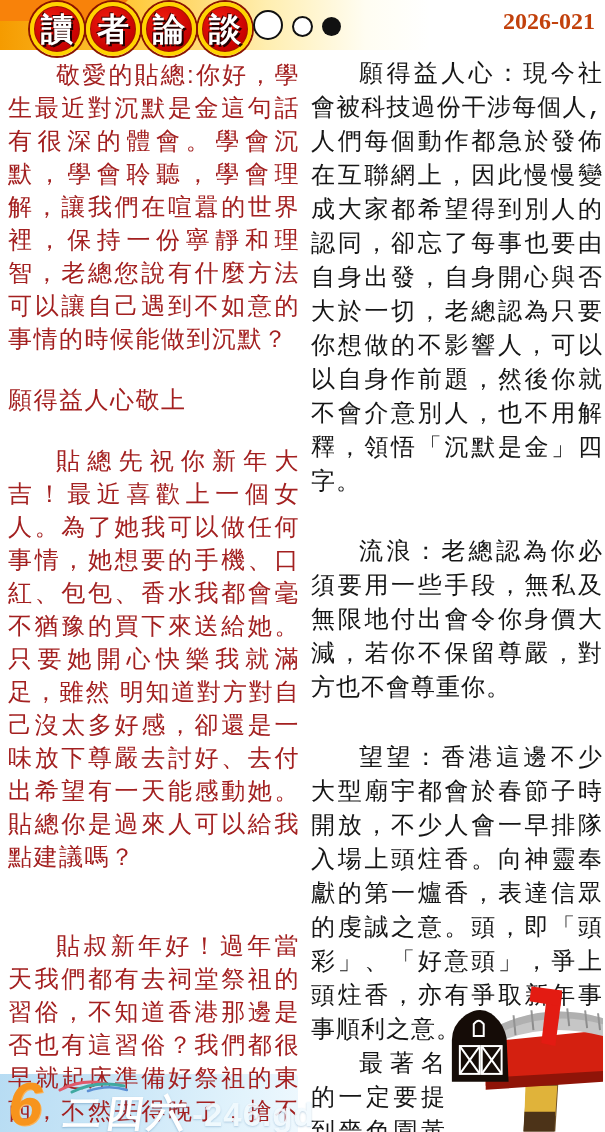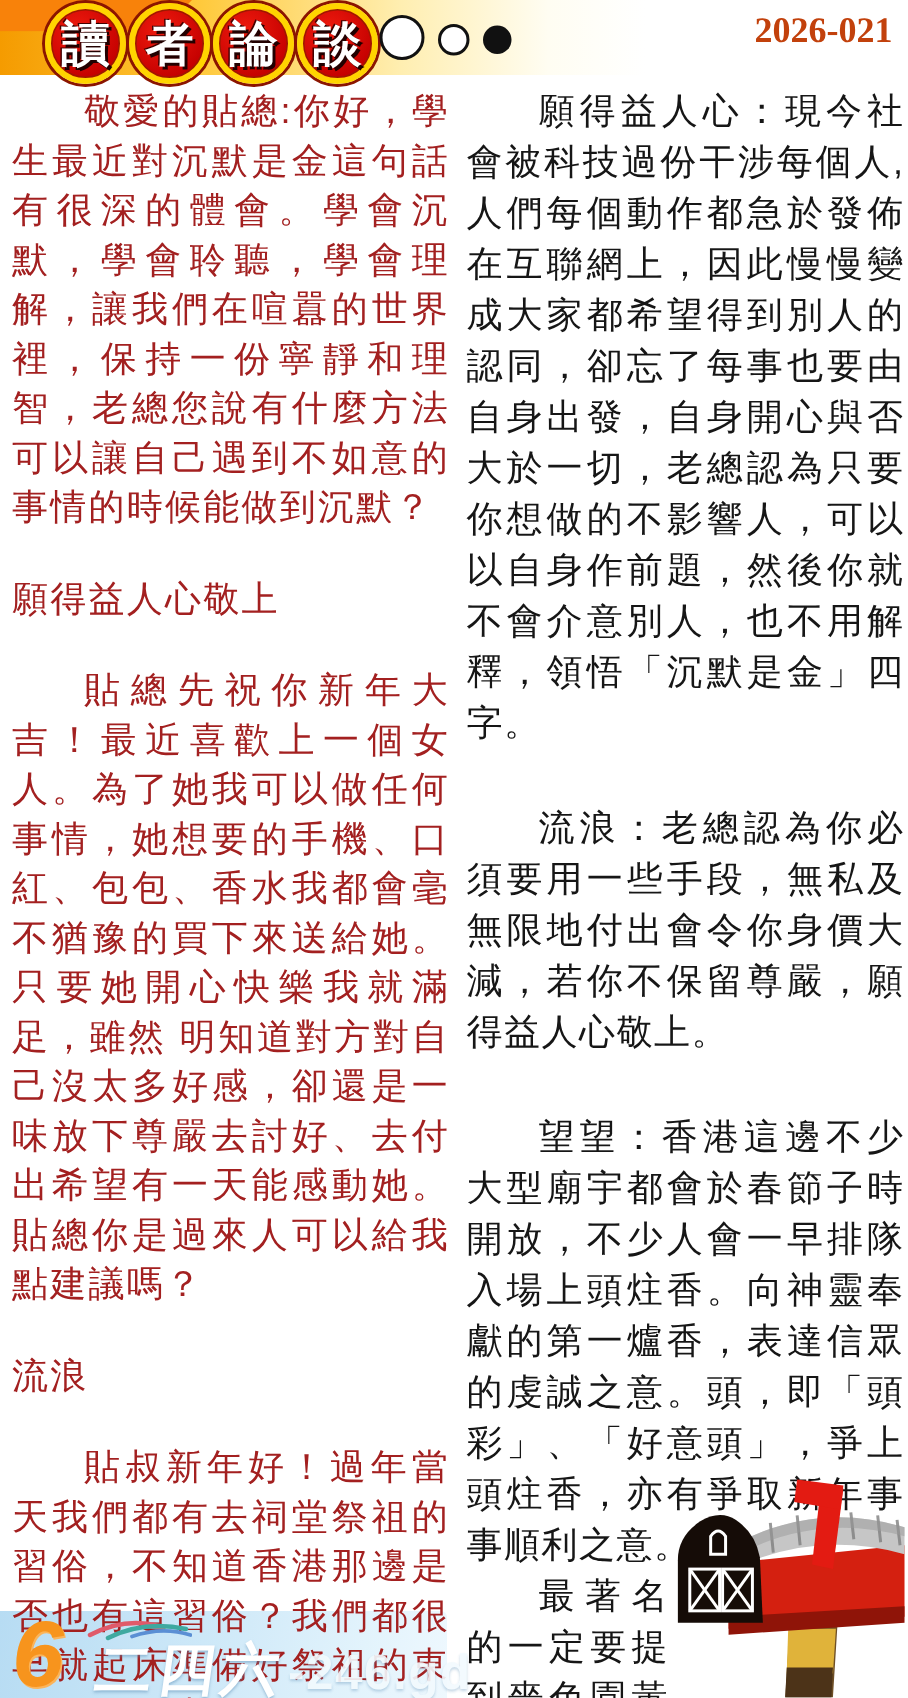--- a/index.html
+++ b/index.html
@@ -41,21 +41,21 @@
   .issue-number{
     position:absolute;top:8px;right:10px;z-index:3;
     font-family:"Liberation Serif","DejaVu Serif",serif;
     font-weight:bold;font-size:24px;color:#c2410c;
   }
   
   .col{position:absolute;top:58px;z-index:2;}
   .col-left{left:8px;width:292px;color:#a32020;font-size:24px;line-height:33px;letter-spacing:1.5px;}
   .col-right{left:311px;width:292px;color:#161616;font-size:24px;line-height:34px;letter-spacing:1px;}
   .para{margin:0 0 28px;text-align:justify;text-justify:inter-character;text-indent:2em;}
-  .col-right .para{margin:0 0 36px;}
+  .col-right .para{margin:0 0 36px;font-family:Liberation Mono, monospace;}
   .sig{text-align:left;margin:0;}
   .narrow{display:block;width:135px;text-align:justify;text-justify:inter-character;}
   
   .mailbox{position:absolute;left:436px;top:980px;width:169px;height:152px;z-index:2;}
   
   .footer-band{
     position:absolute;left:0;top:1074px;width:298px;height:58px;z-index:1;
     background:linear-gradient(100deg,#b7dcf3 0%,#cde8f8 45%,#e2f3fc 80%,#eef8fe 100%);
     border-radius:0 4px 0 0;
   }
@@ -111,32 +111,31 @@
 <div class="issue-number">2026-021</div>
 
 <div class="col col-left">
   <div>
     <div class="para">敬愛的貼總:你好，學生最近對沉默是金這句話有很深的體會。學會沉默，學會聆聽，學會理解，讓我們在喧囂的世界裡，保持一份寧靜和理智，老總您說有什麼方法可以讓自己遇到不如意的事情的時候能做到沉默？</div>
     <div class="sig">願得益人心敬上</div>
   </div>
   <div style="height:28px"></div>
   <div>
     <div class="para">貼總先祝你新年大吉！最近喜歡上一個女人。為了她我可以做任何事情，她想要的手機、口紅、包包、香水我都會毫不猶豫的買下來送給她。只要她開心快樂我就滿足，雖然 明知道對方對自己沒太多好感，卻還是一味放下尊嚴去討好、去付出希望有一天能感動她。貼總你是過來人可以給我點建議嗎？</div>
-    <div class="sig">流浪</div>
   </div>
   <div style="height:28px"></div>
   <div>
     <div class="para">貼叔新年好！過年當天我們都有去祠堂祭祖的習俗，不知道香港那邊是否也有這習俗？我們都很早就起床準備好祭祖的東西，不然去得晚了，搶不到頭個上香的位置，得排隊才能擠得進去，因為貢台實在擺不下！</div>
 
   </div>
 </div>
 
 <div class="col col-right">
   <div class="para">願得益人心：現今社會被科技過份干涉每個人,人們每個動作都急於發佈在互聯網上，因此慢慢變成大家都希望得到別人的認同，卻忘了每事也要由自身出發，自身開心與否大於一切，老總認為只要你想做的不影響人，可以以自身作前題，然後你就不會介意別人，也不用解釋，領悟「沉默是金」四字。</div>
-  <div class="para">流浪：老總認為你必須要用一些手段，無私及無限地付出會令你身價大減，若你不保留尊嚴，願得益人心敬上。</div>
+  <div class="para">流浪：老總認為你必須要用一些手段，無私及無限地付出會令你身價大減，若你不保留尊嚴，對方也不會尊重你。</div>
   <div class="para">
     <span>望望：香港這邊不少大型廟宇都會於春節子時開放，不少人會一早排隊入場上頭炷香。向神靈奉獻的第一爐香，表達信眾的虔誠之意。頭，即「頭彩」、「好意頭」，爭上頭炷香，亦有爭取新年事事順利之意。而</span>
     <span class="narrow">最著名的一定要提到嗇色園黃大仙祠。</span>
   </div>
 </div>
 
 <svg class="mailbox" viewBox="0 0 170 152" xmlns="http://www.w3.org/2000/svg">
 
   <polygon points="92,88 124,88 120,152 88,152" fill="#6e4f26"></polygon>
   <polygon points="90,106 122,106 120,136 89,136" fill="#e0b33a"></polygon>

